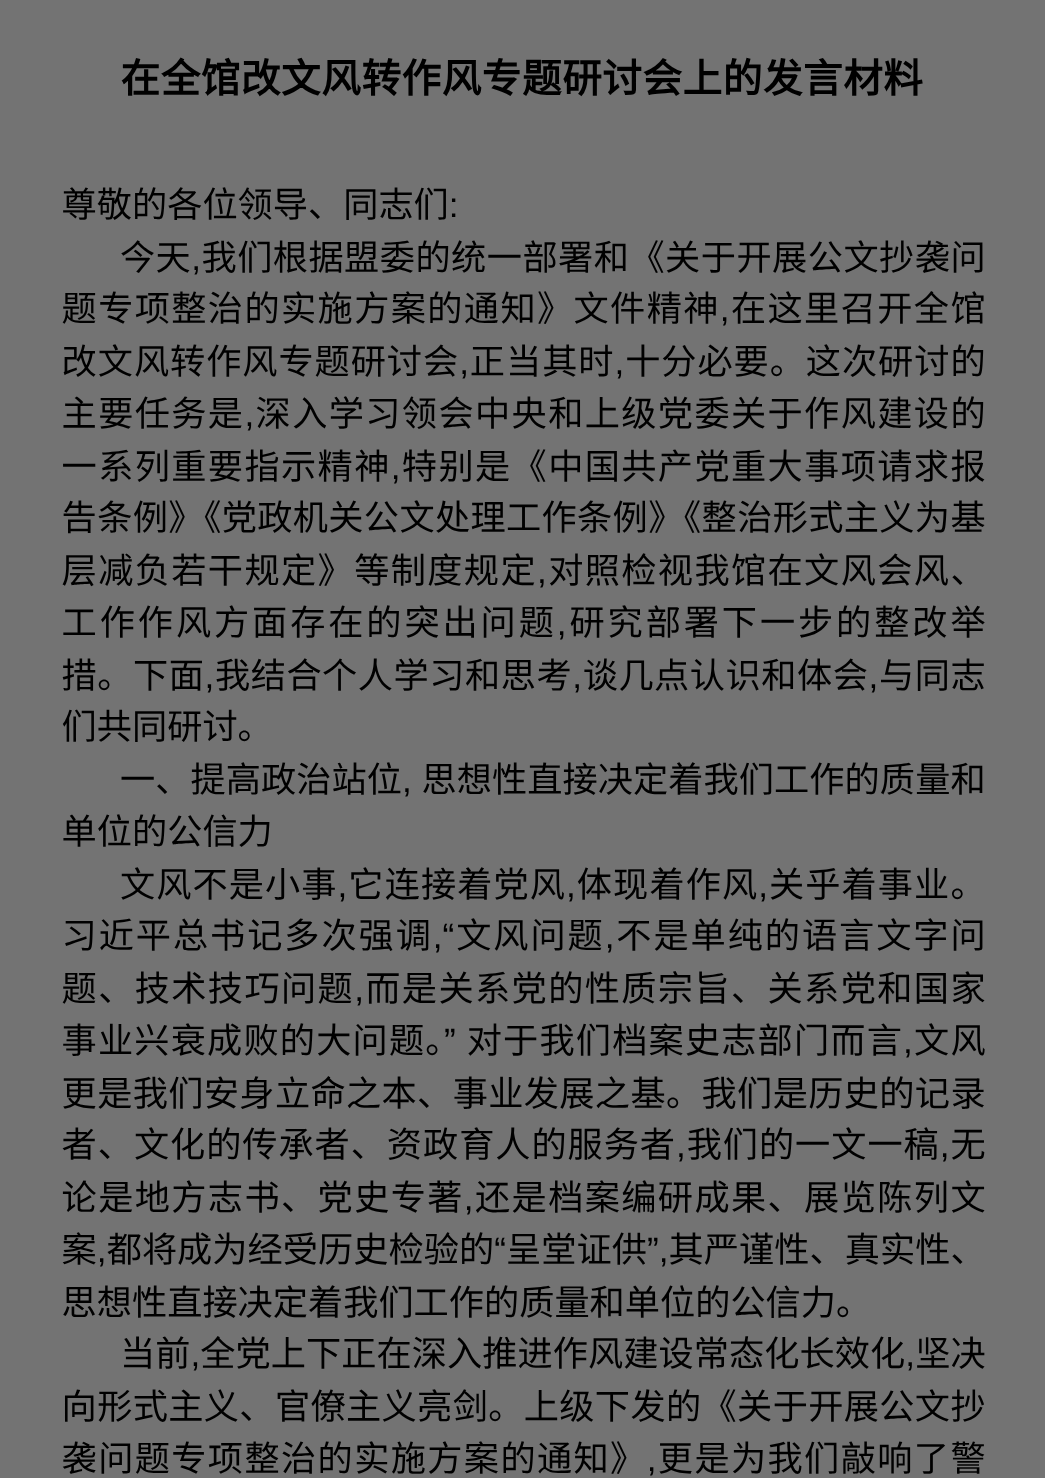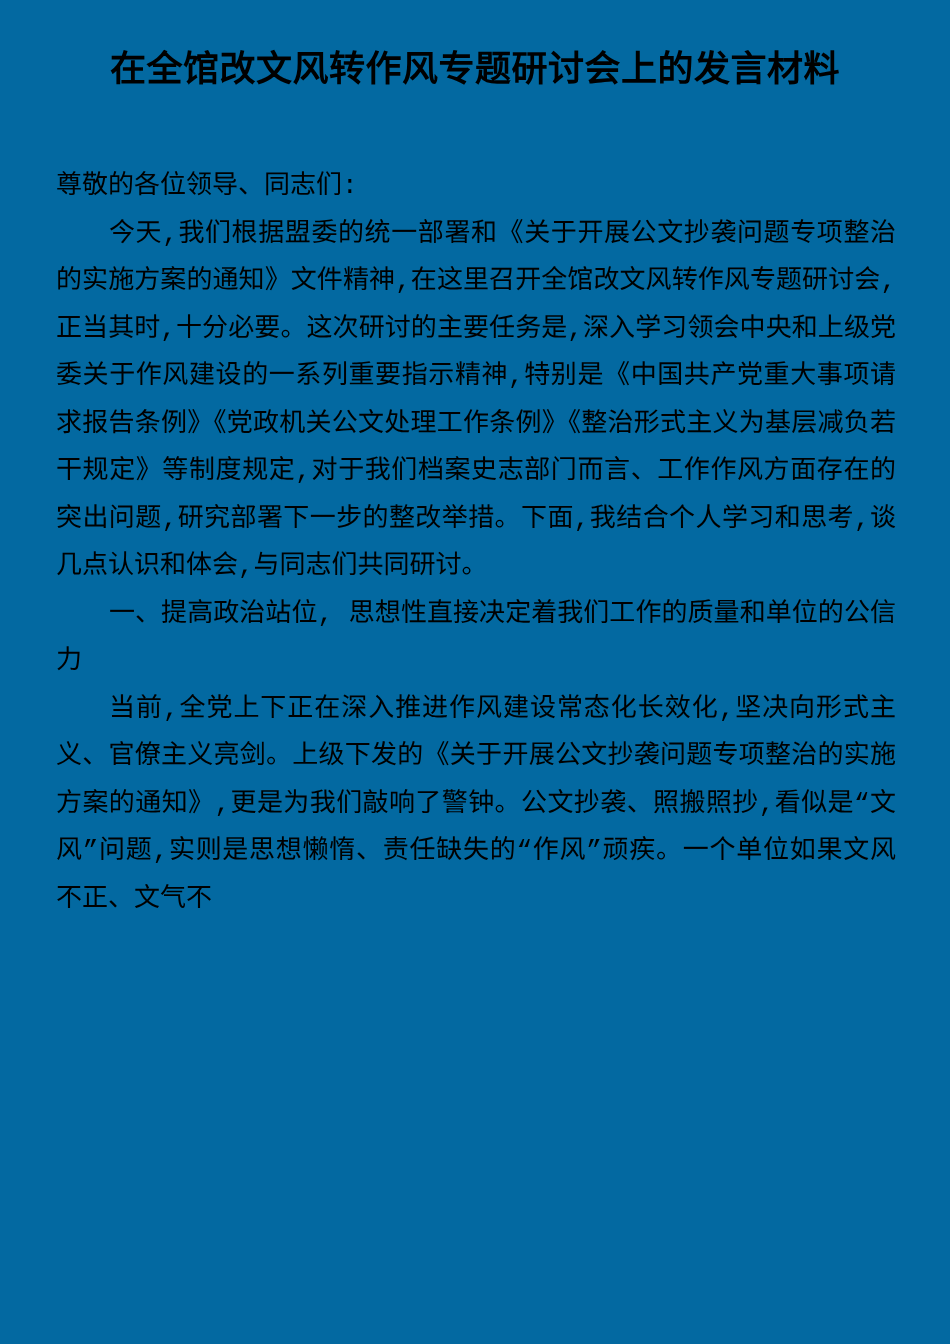--- a/index.html
+++ b/index.html
@@ -6,23 +6,23 @@
   html, body {
     margin: 0;
     padding: 0;
     background: #ffffff;
   }
 
   .page {
     position: relative;
     width: 950px;
     height: 1344px;
-    background: #0369a1;
+    background: #737373;
     overflow: hidden;
-    font-family: Liberation Mono, monospace;
+    font-family: Liberation Sans, sans-serif;
     color: #000000;
     box-sizing: border-box;
   }
 
   .doc-title {
     position: absolute;
     top: 48px;
     left: 56px;
     width: 838px;
     text-align: center;
@@ -35,21 +35,21 @@
   }
 
   .body-block {
     position: absolute;
     top: 163px;
     left: 56px;
     width: 840px;
   }
 
   .para {
-    font-size: 26px;
+    font-size: 32px;
     line-height: 47.5px;
     text-align: justify;
     text-justify: inter-character;
     text-align-last: left;
     margin: 0;
     color: #000000;
     letter-spacing: 0px;
     word-break: break-all;
   }
 
@@ -69,21 +69,22 @@
 <body>
 
 <div class="page">
 
   <div class="doc-title">在全馆改文风转作风专题研讨会上的发言材料</div>
 
   <div class="body-block">
     <p class="para no-indent">尊敬的各位领导、同志们:</p>
 
 
-    <p class="para indent">今天,我们根据盟委的统一部署和《关于开展公文抄袭问题专项整治的实施方案的通知》文件精神,在这里召开全馆改文风转作风专题研讨会,正当其时,十分必要。这次研讨的主要任务是,深入学习领会中央和上级党委关于作风建设的一系列重要指示精神,特别是《中国共产党重大事项请求报告条例》《党政机关公文处理工作条例》《整治形式主义为基层减负若干规定》等制度规定,对于我们档案史志部门而言、工作作风方面存在的突出问题,研究部署下一步的整改举措。下面,我结合个人学习和思考,谈几点认识和体会,与同志们共同研讨。</p>
+    <p class="para indent">今天,我们根据盟委的统一部署和《关于开展公文抄袭问题专项整治的实施方案的通知》文件精神,在这里召开全馆改文风转作风专题研讨会,正当其时,十分必要。这次研讨的主要任务是,深入学习领会中央和上级党委关于作风建设的一系列重要指示精神,特别是《中国共产党重大事项请求报告条例》《党政机关公文处理工作条例》《整治形式主义为基层减负若干规定》等制度规定,对照检视我馆在文风会风、工作作风方面存在的突出问题,研究部署下一步的整改举措。下面,我结合个人学习和思考,谈几点认识和体会,与同志们共同研讨。</p>
 
     <p class="para heading">一、提高政治站位, 思想性直接决定着我们工作的质量和单位的公信力</p>
 
+    <p class="para indent">文风不是小事,它连接着党风,体现着作风,关乎着事业。习近平总书记多次强调,“文风问题,不是单纯的语言文字问题、技术技巧问题,而是关系党的性质宗旨、关系党和国家事业兴衰成败的大问题。” 对于我们档案史志部门而言,文风更是我们安身立命之本、事业发展之基。我们是历史的记录者、文化的传承者、资政育人的服务者,我们的一文一稿,无论是地方志书、党史专著,还是档案编研成果、展览陈列文案,都将成为经受历史检验的“呈堂证供”,其严谨性、真实性、思想性直接决定着我们工作的质量和单位的公信力。</p>
 
     <p class="para indent">当前,全党上下正在深入推进作风建设常态化长效化,坚决向形式主义、官僚主义亮剑。上级下发的《关于开展公文抄袭问题专项整治的实施方案的通知》,更是为我们敲响了警钟。公文抄袭、照搬照抄,看似是“文风”问题,实则是思想懒惰、责任缺失的“作风”顽疾。一个单位如果文风不正、文气不</p>
   </div>
 
 </div>
 
 </body></html>

